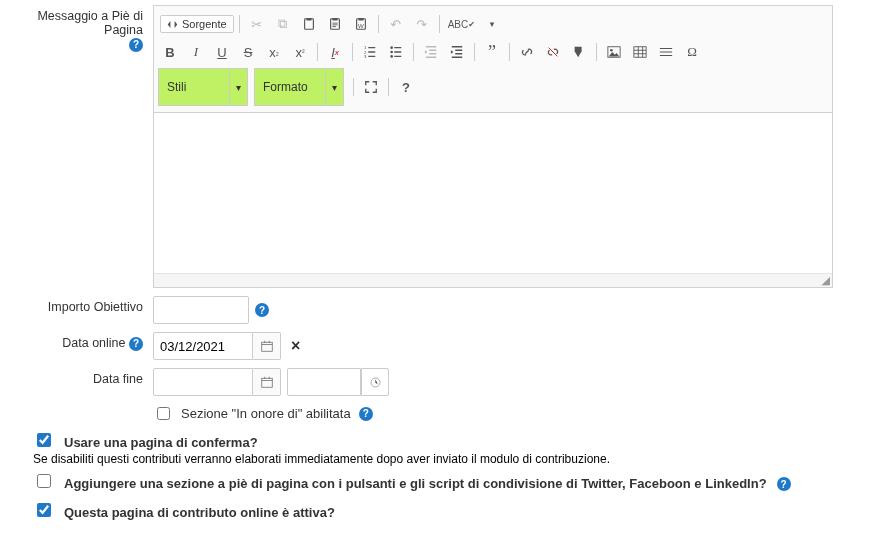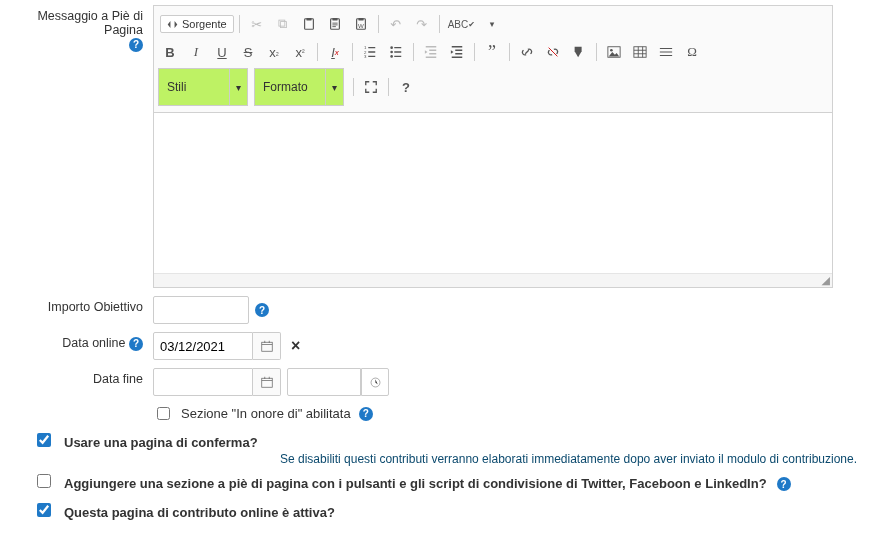--- a/index.html
+++ b/index.html
@@ -152,22 +152,21 @@
   }
   .chk-row input[type=checkbox] {
     accent-color: #1f79c7;
     width: 14px; height: 14px;
     margin-top: 2px;
   }
   .chk-row label { font-weight: 600; color: #333; }
   .hint {
     margin-left: 18px;
     font-size: 12px;
-    color: #0c4a6e;
-    text-align: right;
+    color: #000000;
   }
   .chk-inline {
     display:flex; align-items:center; gap:8px;
     margin-left: 0;
   }
 
   
   .footer-btns {
     margin-top: 24px;
     margin-left: 18px;

